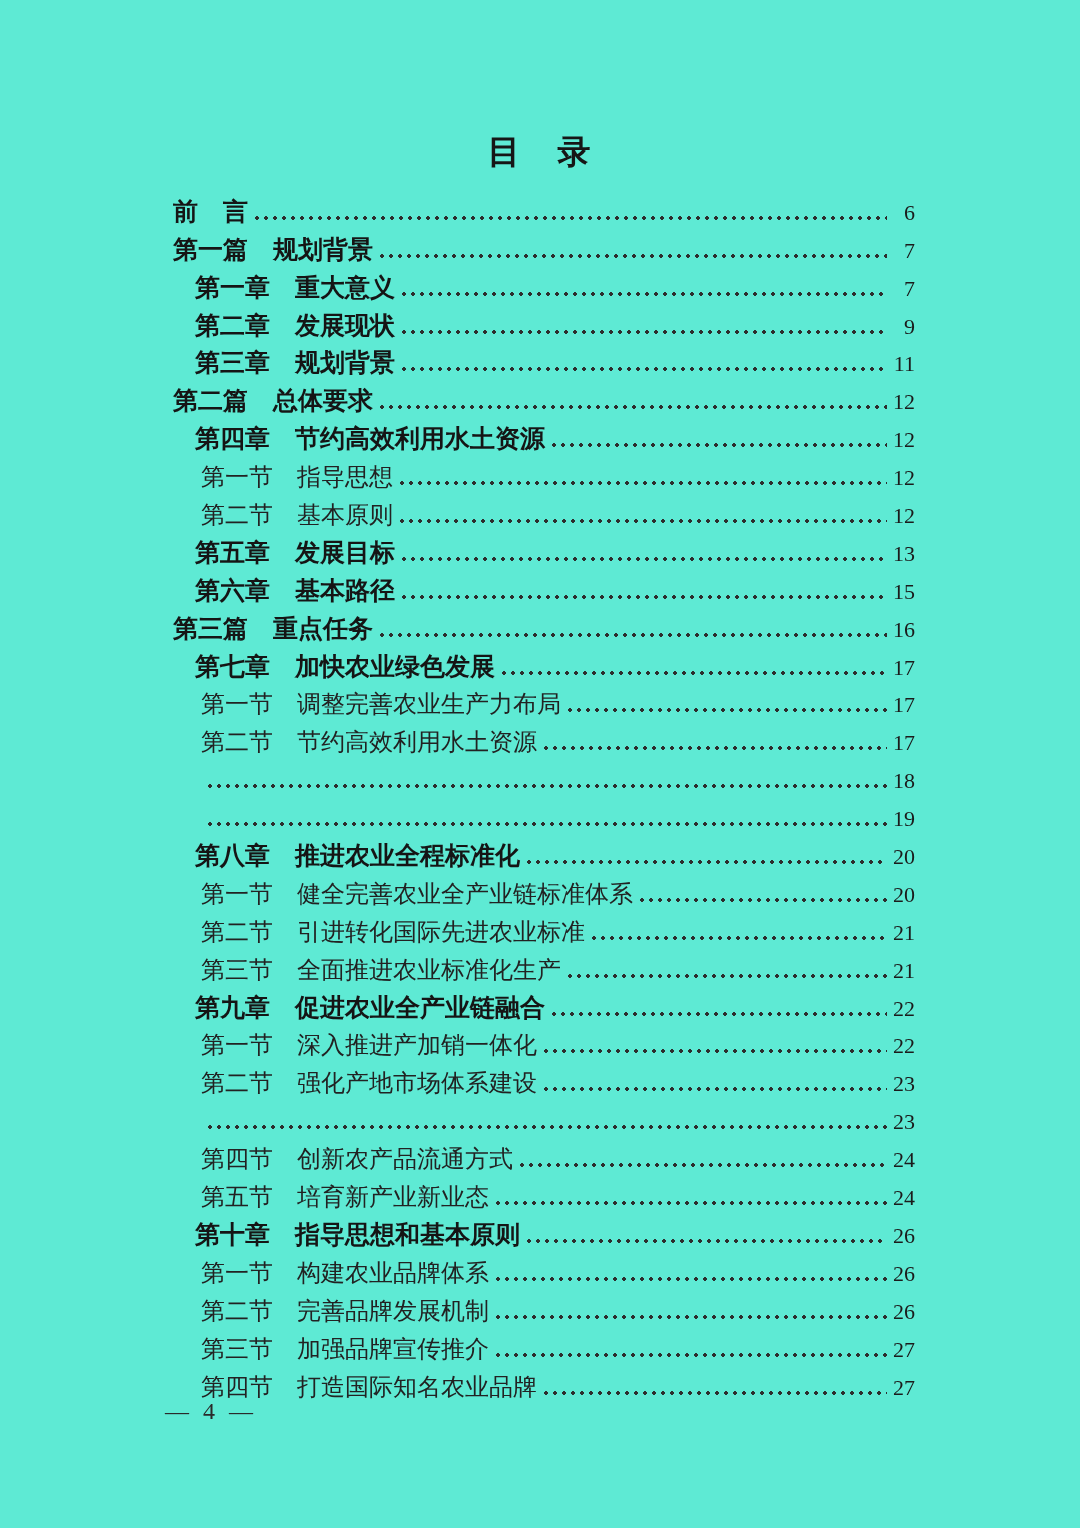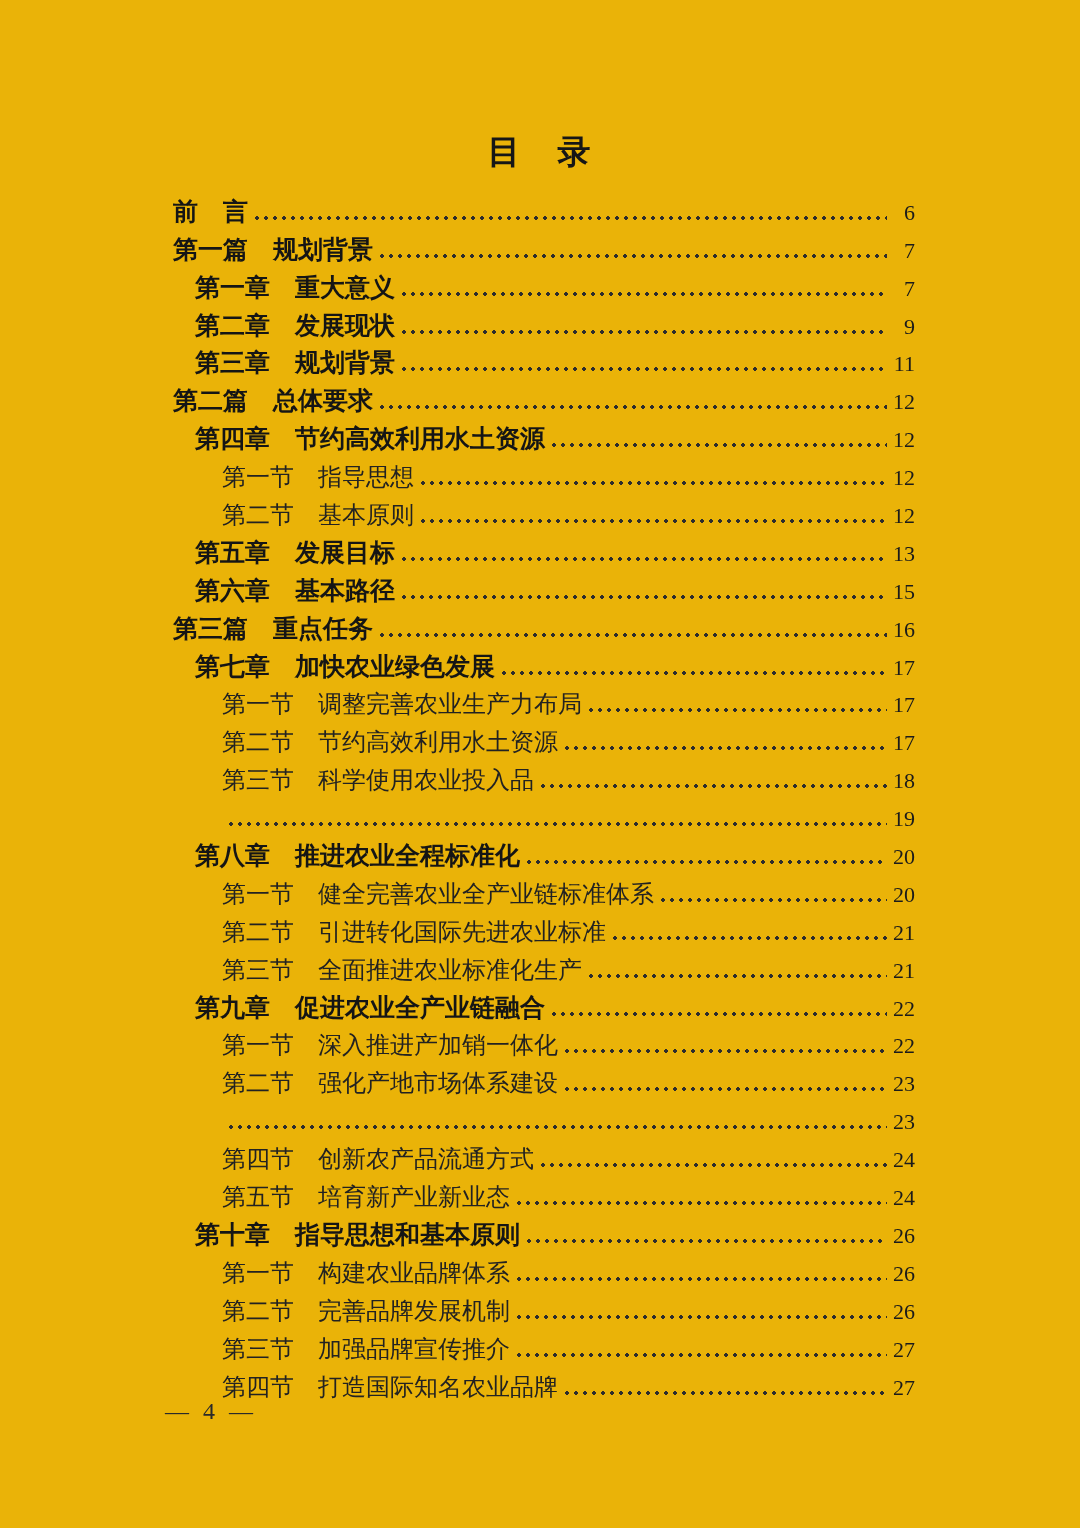--- a/index.html
+++ b/index.html
@@ -5,21 +5,21 @@
   html, body {
     margin: 0;
     padding: 0;
     background: #e9e9e9;
   }
   .page {
     position: relative;
     width: 1080px;
     height: 1528px;
     margin: 0 auto;
-    background: #eab308;
+    background: #5eead4;
     box-sizing: border-box;
     padding: 130px 165px 0 165px;
     color: #1b1b1b;
     font-family: "Liberation Sans", sans-serif;
     overflow: hidden;
   }
   .title {
     margin: 0 0 14px 0;
     text-align: center;
     font-size: 33px;
@@ -33,21 +33,21 @@
   }
   .toc-row {
     display: flex;
     align-items: flex-end;
     height: 37.9px;
     box-sizing: border-box;
     padding-bottom: 3px;
   }
   .toc-row.level-0 { margin-left: 8px; }
   .toc-row.level-1 { margin-left: 30px; }
-  .toc-row.level-2 { margin-left: 57px; justify-content: space-between; }
+  .toc-row.level-2 { margin-left: 36px; justify-content: space-between; }
   .toc-label {
     white-space: nowrap;
     line-height: 1;
   }
   .toc-row.bold .toc-label {
     font-family: "Liberation Sans", sans-serif;
     font-weight: 700;
     font-size: 25px;
     color: #151515;
   }
@@ -159,21 +159,20 @@
         <span class="toc-label">第一节　调整完善农业生产力布局</span>
         <span class="toc-leader"></span>
         <span class="toc-page">17</span>
       </div>
       <div class="toc-row level-2 kai">
         <span class="toc-label">第二节　节约高效利用水土资源</span>
         <span class="toc-leader"></span>
         <span class="toc-page">17</span>
       </div>
       <div class="toc-row level-2 kai">
-        <span class="toc-label">第三节　科学使用农业投入品</span>
         <span class="toc-leader"></span>
         <span class="toc-page">18</span>
       </div>
       <div class="toc-row level-2 kai">
         <span class="toc-leader"></span>
         <span class="toc-page">19</span>
       </div>
       <div class="toc-row level-1 bold">
         <span class="toc-label">第八章　推进农业全程标准化</span>
         <span class="toc-leader"></span>

